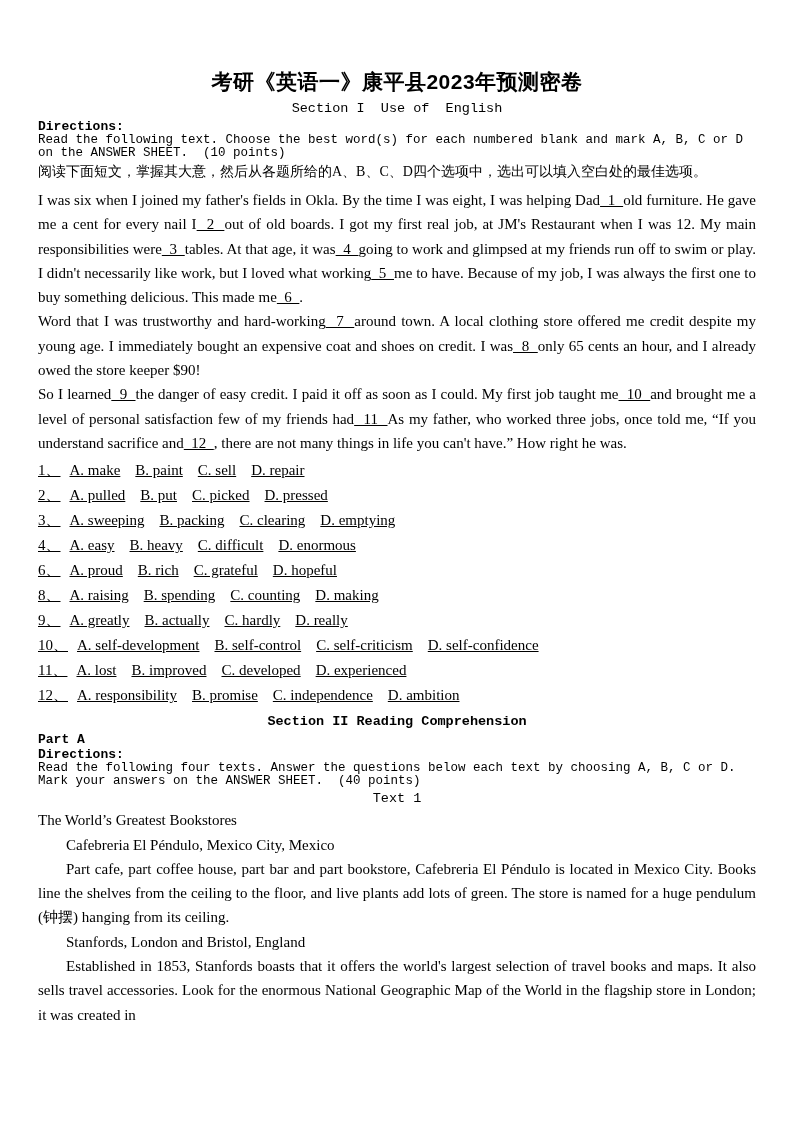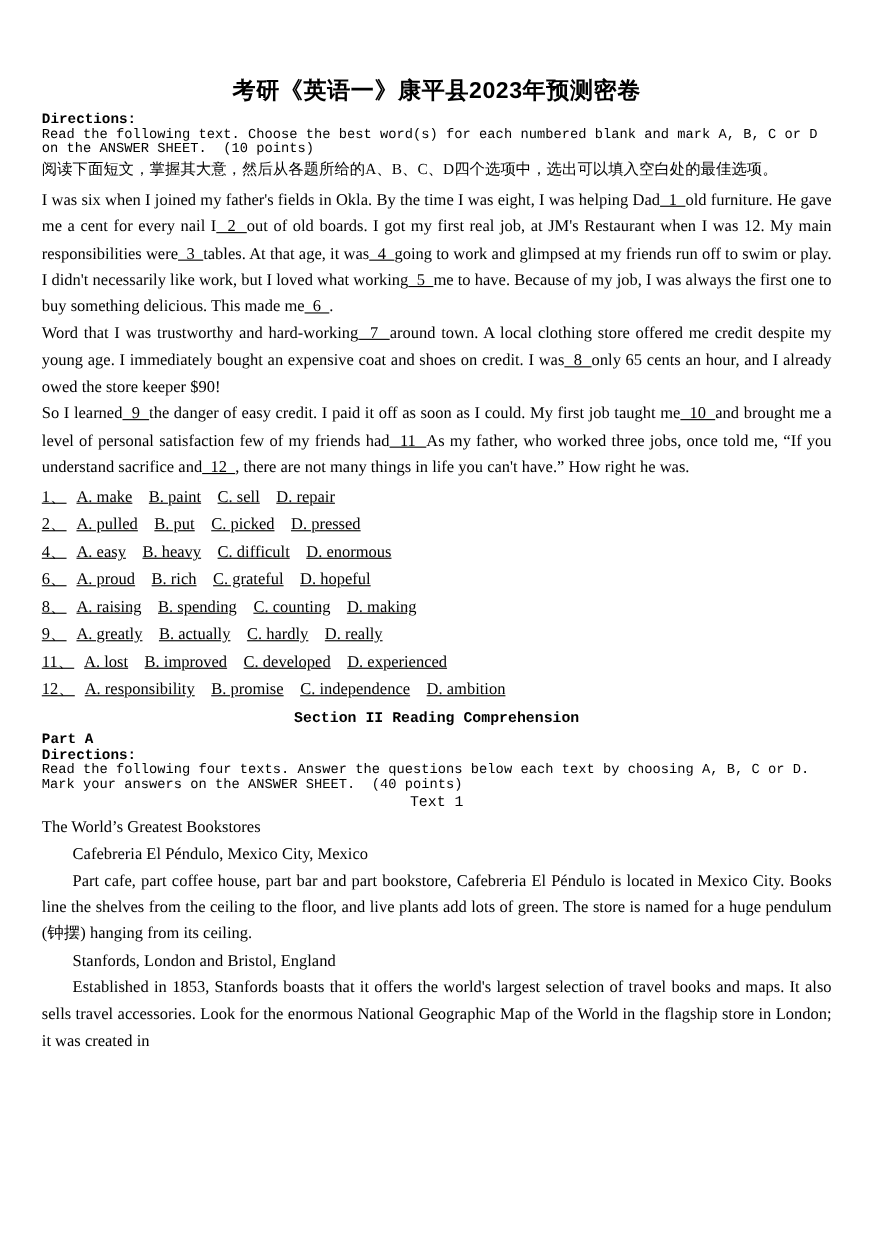--- a/index.html
+++ b/index.html
@@ -95,38 +95,41 @@
   }
   .reading .par.indent { text-indent: 28px; }
 </style>
 </head>
 <body>
 
 <div class="page">
 
   <h1 class="title">考研《英语一》康平县2023年预测密卷</h1>
 
+  <div class="s-head mono center">Section I  Use of  English</div>
 
   <div class="dir-label mono bold">Directions:</div>
   <div class="dir-text mono">Read the following text. Choose the best word(s) for each numbered blank and mark A, B, C or D on the ANSWER SHEET.  (10 points)</div>
   <div class="zh-dir">阅读下面短文，掌握其大意，然后从各题所给的A、B、C、D四个选项中，选出可以填入空白处的最佳选项。</div>
 
   <div class="passage">
       <p class="par serif">I was six when I joined my father's fields in Okla. By the time I was eight, I was helping Dad<span class="blank">&nbsp;&nbsp;1&nbsp;&nbsp;</span>old furniture. He gave me a cent for every nail I<span class="blank">&nbsp;&nbsp;2&nbsp;&nbsp;</span>out of old boards. I got my first real job, at JM's Restaurant when I was 12. My main responsibilities were<span class="blank">&nbsp;&nbsp;3&nbsp;&nbsp;</span>tables. At that age, it was<span class="blank">&nbsp;&nbsp;4&nbsp;&nbsp;</span>going to work and glimpsed at my friends run off to swim or play. I didn't necessarily like work, but I loved what working<span class="blank">&nbsp;&nbsp;5&nbsp;&nbsp;</span>me to have. Because of my job, I was always the first one to buy something delicious. This made me<span class="blank">&nbsp;&nbsp;6&nbsp;&nbsp;</span>.</p>
       <p class="par serif">Word that I was trustworthy and hard-working<span class="blank">&nbsp;&nbsp;7&nbsp;&nbsp;</span>around town. A local clothing store offered me credit despite my young age. I immediately bought an expensive coat and shoes on credit. I was<span class="blank">&nbsp;&nbsp;8&nbsp;&nbsp;</span>only 65 cents an hour, and I already owed the store keeper $90!</p>
       <p class="par serif">So I learned<span class="blank">&nbsp;&nbsp;9&nbsp;&nbsp;</span>the danger of easy credit. I paid it off as soon as I could. My first job taught me<span class="blank">&nbsp;&nbsp;10&nbsp;&nbsp;</span>and brought me a level of personal satisfaction few of my friends had<span class="blank">&nbsp;&nbsp;11&nbsp;&nbsp;</span>As my father, who worked three jobs, once told me, “If you understand sacrifice and<span class="blank">&nbsp;&nbsp;12&nbsp;&nbsp;</span>, there are not many things in life you can't have.” How right he was.</p>
     </div>
 
   <div class="q-list serif">
       <div class="q-row"><span class="q-num">1、</span><span class="q-opt">A.  make</span><span class="q-opt">B.  paint</span><span class="q-opt">C.  sell</span><span class="q-opt">D.  repair</span></div>
       <div class="q-row"><span class="q-num">2、</span><span class="q-opt">A.  pulled</span><span class="q-opt">B.  put</span><span class="q-opt">C.  picked</span><span class="q-opt">D.  pressed</span></div>
+      <div class="q-row"><span class="q-num">3、</span><span class="q-opt">A.  sweeping</span><span class="q-opt">B.  packing</span><span class="q-opt">C.  clearing</span><span class="q-opt">D.  emptying</span></div>
       <div class="q-row"><span class="q-num">4、</span><span class="q-opt">A.  easy</span><span class="q-opt">B.  heavy</span><span class="q-opt">C.  difficult</span><span class="q-opt">D.  enormous</span></div>
       <div class="q-row"><span class="q-num">6、</span><span class="q-opt">A.  proud</span><span class="q-opt">B.  rich</span><span class="q-opt">C.  grateful</span><span class="q-opt">D.  hopeful</span></div>
       <div class="q-row"><span class="q-num">8、</span><span class="q-opt">A.  raising</span><span class="q-opt">B.  spending</span><span class="q-opt">C.  counting</span><span class="q-opt">D.  making</span></div>
       <div class="q-row"><span class="q-num">9、</span><span class="q-opt">A.  greatly</span><span class="q-opt">B.  actually</span><span class="q-opt">C.  hardly</span><span class="q-opt">D.  really</span></div>
+      <div class="q-row"><span class="q-num">10、</span><span class="q-opt">A.  self-development</span><span class="q-opt">B.  self-control</span><span class="q-opt">C.  self-criticism</span><span class="q-opt">D.  self-confidence</span></div>
       <div class="q-row"><span class="q-num">11、</span><span class="q-opt">A.  lost</span><span class="q-opt">B.  improved</span><span class="q-opt">C.  developed</span><span class="q-opt">D.  experienced</span></div>
       <div class="q-row"><span class="q-num">12、</span><span class="q-opt">A.  responsibility</span><span class="q-opt">B.  promise</span><span class="q-opt">C.  independence</span><span class="q-opt">D.  ambition</span></div>
     </div>
 
   <div class="s2-head mono center">Section II Reading Comprehension</div>
   <div class="part-label mono bold">Part A</div>
   <div class="dir-label mono bold">Directions:</div>
   <div class="dir-text mono">Read the following four texts. Answer the questions below each text by choosing A, B, C or D. Mark your answers on the ANSWER SHEET.  (40 points)</div>
 
   <div class="text-head mono center">Text 1</div>

